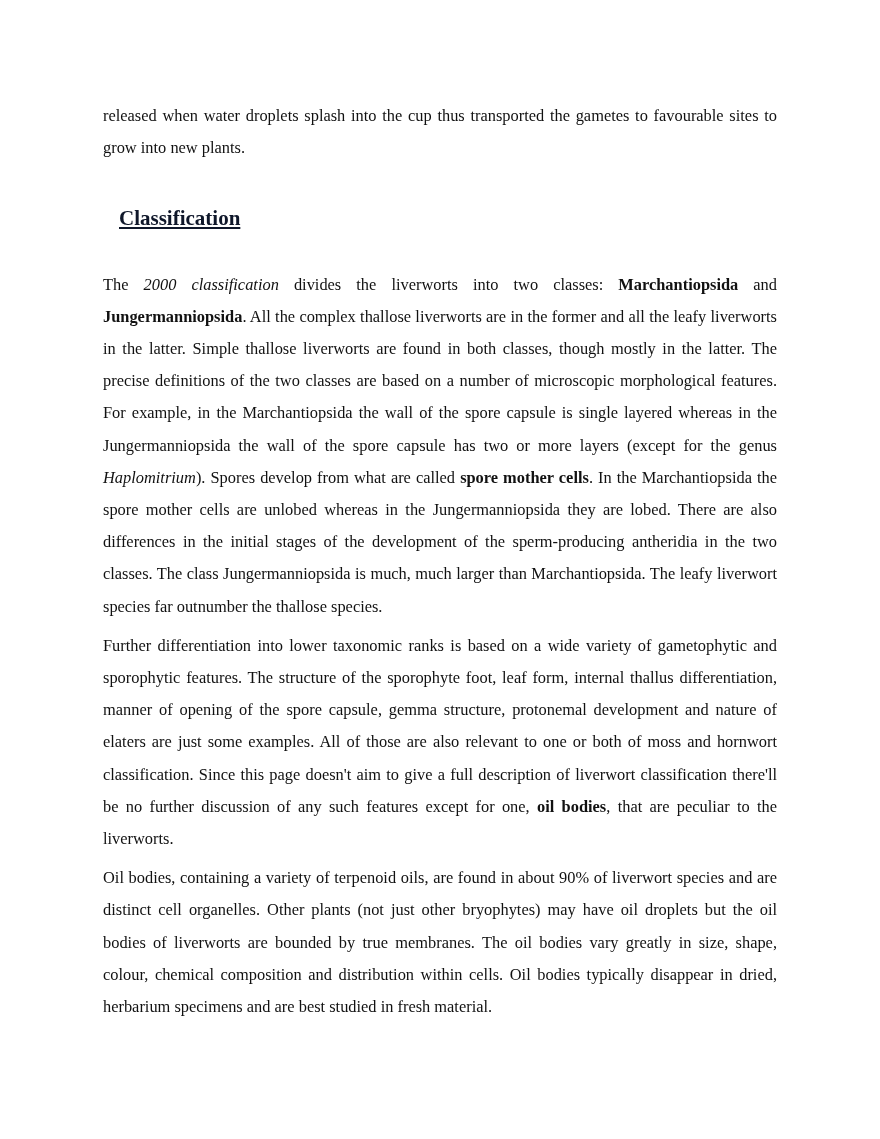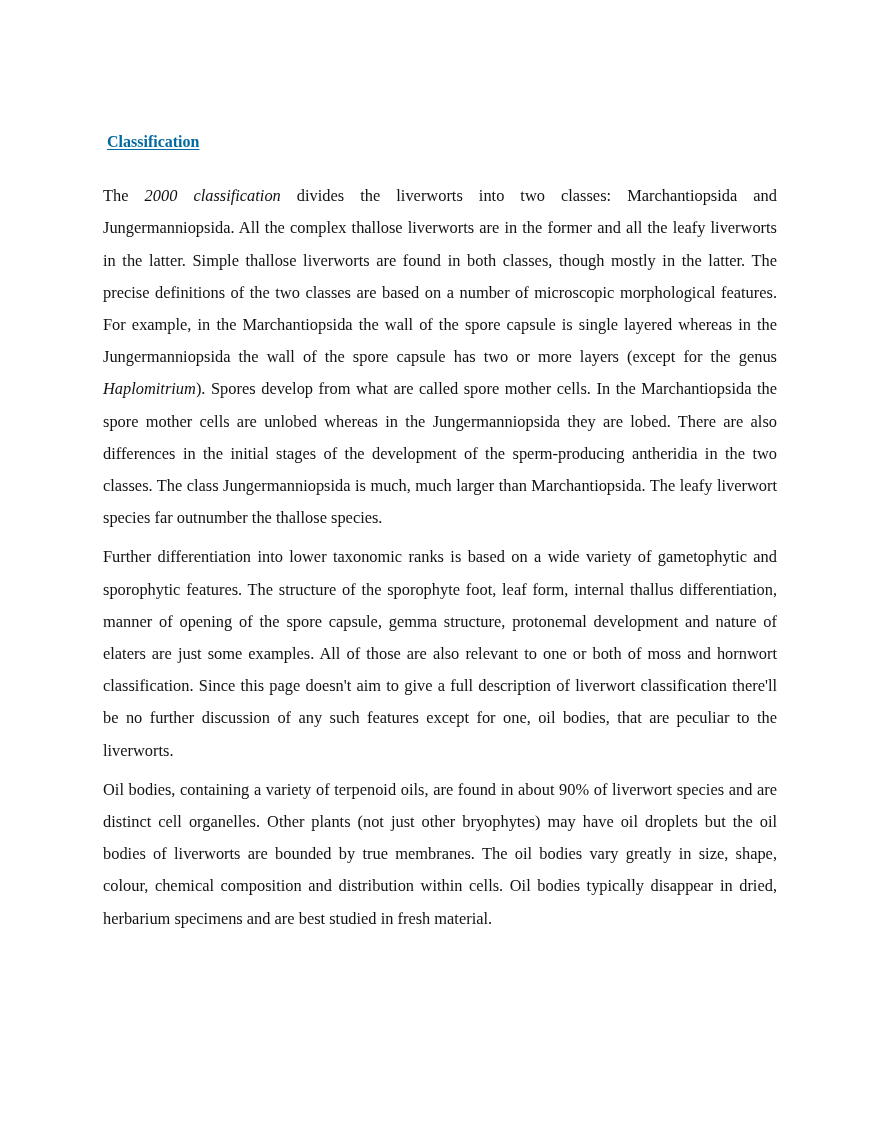--- a/index.html
+++ b/index.html
@@ -31,45 +31,46 @@
     text-align: justify;
     text-justify: inter-word;
     margin: 0;
     color: #111111;
     -webkit-font-smoothing: none;
   }
   .para + .para {
     margin-top: 7px;
   }
   .heading {
-    font-size: 16px;
+    font-size: 21px;
     line-height: 32.2px;
     font-weight: bold;
     text-decoration: underline;
     text-underline-offset: 2px;
-    margin: 4px;
-    color: #0369a1;
+    margin: 16px;
+    color: #0f172a;
     display: inline-block;
   }
   .heading-block {
     margin-top: 22px;
     margin-bottom: 18px;
   }
   .para-after-heading {
     margin-top: 0;
   }
-  b, strong { font-weight: normal; }
+  b, strong { font-weight: bold; }
   i, em { font-style: italic; }
 </style>
 </head>
 <body>
 
 <div class="page">
   <div class="content">
 
+    <p class="para"><span>released when water droplets splash into the cup thus transported the gametes to favourable sites to grow into new plants.</span></p>
 
     <div class="heading-block">
       <span class="heading">Classification</span>
     </div>
 
     <p class="para para-after-heading"><span>The </span><i>2000 classification</i><span> divides the liverworts into two classes: </span><b>Marchantiopsida</b><span> and </span><b>Jungermanniopsida</b><span>. All the complex thallose liverworts are in the former and all the leafy liverworts in the latter. Simple thallose liverworts are found in both classes, though mostly in the latter. The precise definitions of the two classes are based on a number of microscopic morphological features. For example, in the Marchantiopsida the wall of the spore capsule is single layered whereas in the Jungermanniopsida the wall of the spore capsule has two or more layers (except for the genus </span><i>Haplomitrium</i><span>). Spores develop from what are called </span><b>spore mother cells</b><span>. In the Marchantiopsida the spore mother cells are unlobed whereas in the Jungermanniopsida they are lobed. There are also differences in the initial stages of the development of the sperm-producing antheridia in the two classes. The class Jungermanniopsida is much, much larger than Marchantiopsida. The leafy liverwort species far outnumber the thallose species.</span></p>
 
     <p class="para"><span>Further differentiation into lower taxonomic ranks is based on a wide variety of gametophytic and sporophytic features. The structure of the sporophyte foot, leaf form, internal thallus differentiation, manner of opening of the spore capsule, gemma structure, protonemal development and nature of elaters are just some examples. All of those are also relevant to one or both of moss and hornwort classification. Since this page doesn't aim to give a full description of liverwort classification there'll be no further discussion of any such features except for one, </span><b>oil bodies</b><span>, that are peculiar to the liverworts.</span></p>
 
     <p class="para"><span>Oil bodies, containing a variety of terpenoid oils, are found in about 90% of liverwort species and are distinct cell organelles. Other plants (not just other bryophytes) may have oil droplets but the oil bodies of liverworts are bounded by true membranes. The oil bodies vary greatly in size, shape, colour, chemical composition and distribution within cells. Oil bodies typically disappear in dried, herbarium specimens and are best studied in fresh material.</span></p>

